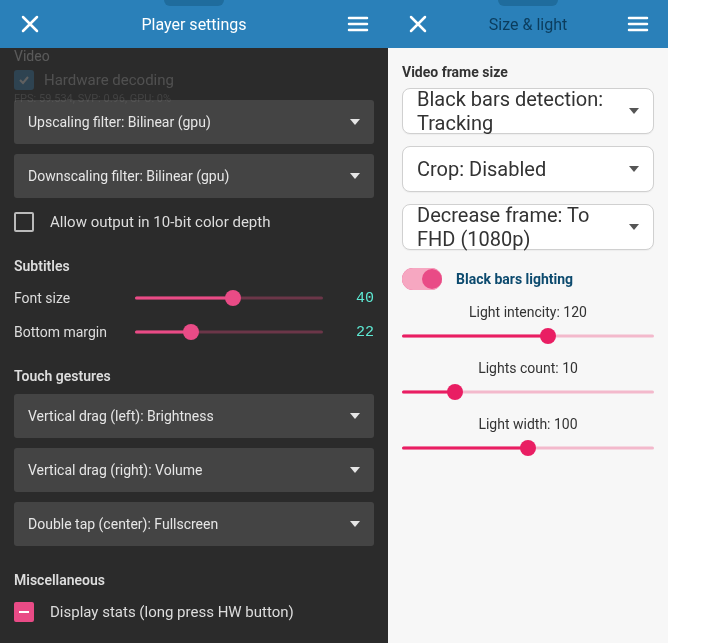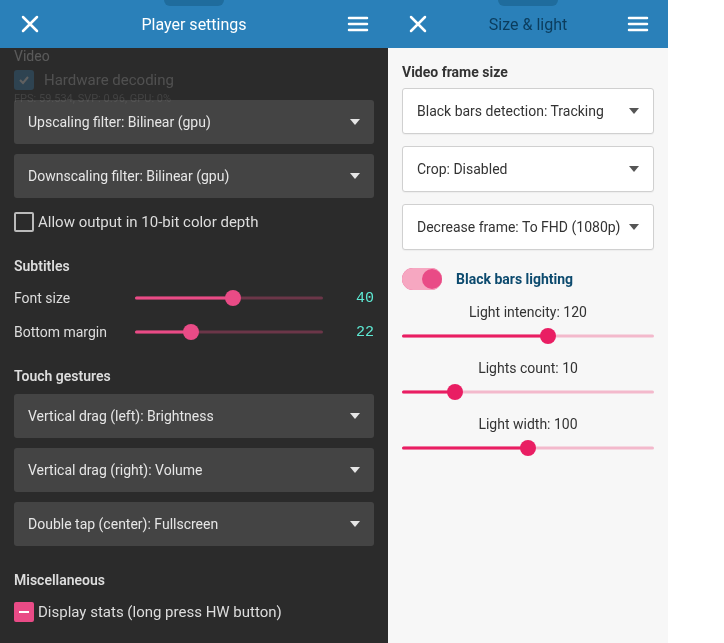--- a/index.html
+++ b/index.html
@@ -45,41 +45,41 @@
     color:#e6e6e6;
     border-radius:3px;
     height:44px;
     display:flex; align-items:center; justify-content:space-between;
     padding:0 14px;
     margin-top:10px;
     font-size:14px;
     cursor:pointer;
   }
   .dd .caret { border-left:5px solid transparent;border-right:5px solid transparent;border-top:6px solid #e6e6e6;}
-  .chk-row { display:flex; align-items:center; gap:4px; margin-top:14px; font-size:15px; color:#ddd;}
+  .chk-row { display:flex; align-items:center; gap:16px; margin-top:14px; font-size:15px; color:#ddd;}
   .chk-row .box { width:20px; height:20px; border:2px solid #bbb; border-radius:2px;}
   .chk-row .box.filled { background:#e94b86; border-color:#e94b86; display:flex;align-items:center;justify-content:center;}
   .chk-row .box.filled::after{content:"";width:10px;height:2px;background:#fff;}
 
   .sect-title { font-size:14px; color:#ddd; margin-top:26px; font-weight:600;}
   .slider-row { display:flex; align-items:center; gap:27px; margin-top:14px;}
   .slider-row .lbl { font-size:14px; color:#ddd; min-width:94px;}
   .slider-row .val { font-size:15px; color:#5eead4; min-width:24px; text-align:right;font-family:Liberation Mono, monospace;}
   .slider { flex:1; position:relative; height:20px;}
   .track { position:absolute; top:50%; left:0; right:0; height:3px; background:#6b3648; transform:translateY(-50%); border-radius:2px;}
   .track-fill { position:absolute; top:50%; left:0; height:3px; background:#e94b86; transform:translateY(-50%); border-radius:2px;}
   .thumb { position:absolute; top:50%; width:16px; height:16px; background:#e94b86; border-radius:50%; transform:translate(-50%,-50%);}
 
   
   .right-body { padding:16px 14px; color:#333; }
   .r-sect-title { font-size:14px; font-weight:700; color:#333; margin-bottom:8px;}
   .r-dd {
-    background:#fff; border:1px solid #d0d0d0; border-radius:3px;
+    background:#fff; border:1px solid #d0d0d0; border-radius:8px;
     height:46px; display:flex; align-items:center; justify-content:space-between;
-    padding:12px 14px; margin-bottom:12px; font-size:14px; color:#333; cursor:pointer;
+    padding:12px 14px; margin-bottom:12px; font-size:20px; color:#333; cursor:pointer;
     box-shadow:0 1px 1px rgba(0,0,0,0.04);
   }
   .r-dd .caret { border-left:5px solid transparent;border-right:5px solid transparent;border-top:6px solid #555;}
   .toggle-row { display:flex; align-items:center; gap:14px; margin:18px 0 14px 0;}
   .toggle { width:40px; height:22px; background:#e94b86; border-radius:11px; position:relative; cursor:pointer;}
   .toggle .knob2 { position:absolute; left:20px; top:1px; width:20px; height:20px; background:#e94b86; border-radius:50%;}
   .toggle-label { font-size:14px; font-weight:700; color:#0c4a6e;}
   .r-slider-block { margin-top:14px; }
   .r-slider-label { text-align:center; font-size:14px; color:#333; margin-bottom:6px;}
   .r-slider { position:relative; height:20px;}

